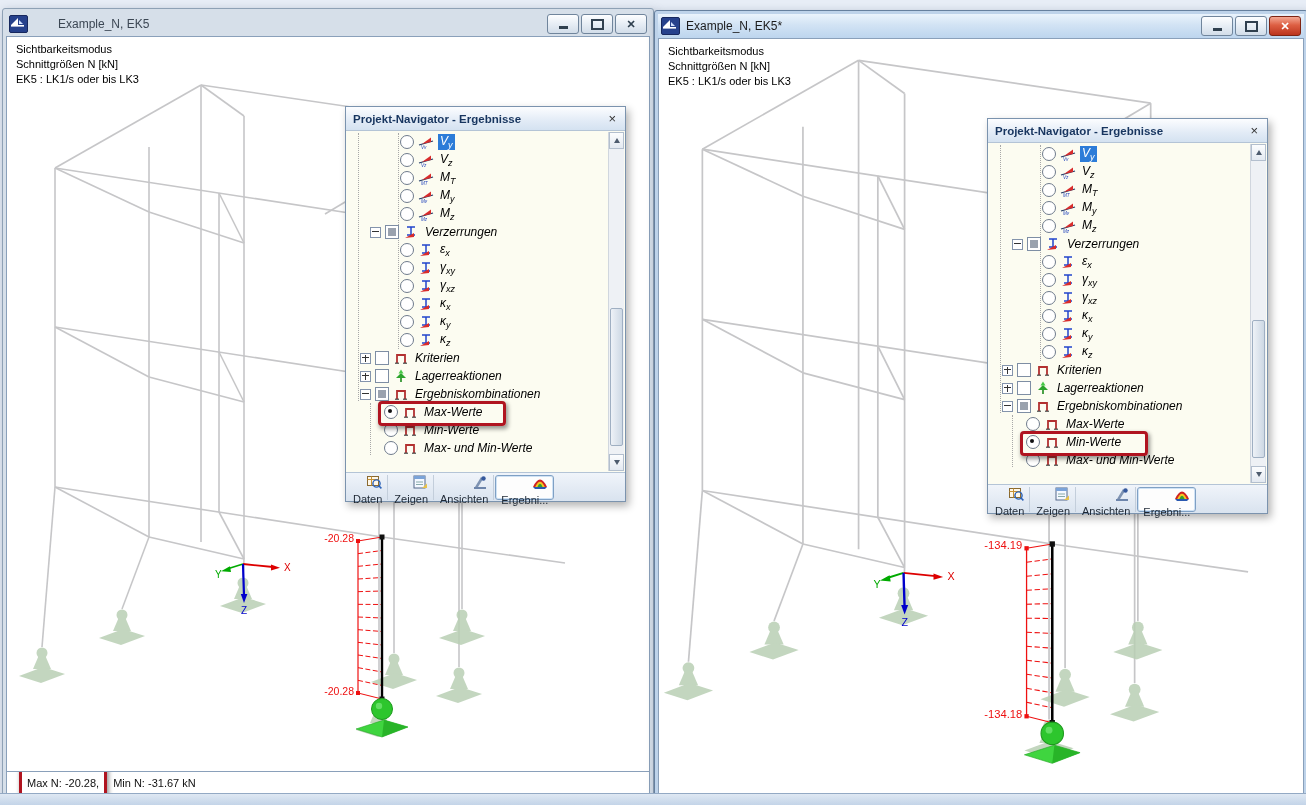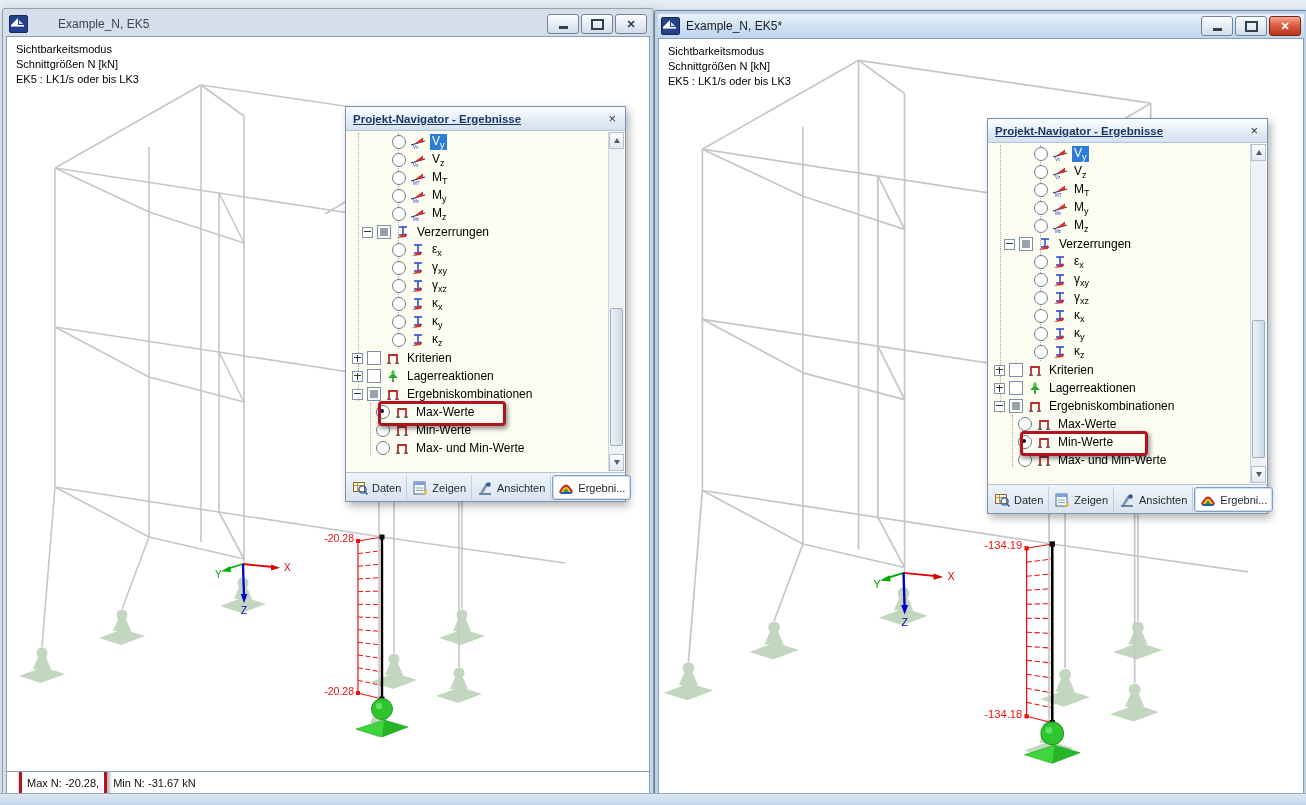--- a/index.html
+++ b/index.html
@@ -21,24 +21,24 @@
   .glyph-close{font-size:11px;font-weight:bold;}
   .viewport{flex:1;position:relative;background:#ffffff;border:1px solid #8aa0ba;overflow:hidden;}
   .statusbar{height:21px;background:#fff;border:1px solid #8aa0ba;border-top:none;display:flex;align-items:center;font-size:11px;color:#101010;padding-left:10px;gap:4px;white-space:nowrap;}
   .info-lines{position:absolute;left:9px;top:5px;font-size:11px;color:#000;line-height:15px;z-index:2;}
   .scene{position:absolute;left:0;top:0;z-index:1;}
   .redbox{border:3px solid #b01420;border-radius:4px;box-shadow:1.5px 2.5px 4px rgba(0,0,0,.4);background:transparent;pointer-events:none;}
   .status-seg.redboxed{border:3px solid #b01420;border-radius:4px;box-shadow:1.5px 2.5px 4px rgba(0,0,0,.4);padding:8px 5px;margin:0 2px;}
   
   .navigator{position:absolute;width:279px;height:394px;background:#fcfcf1;border:1px solid #7b93ae;box-shadow:3px 4px 8px rgba(0,0,0,.3);display:flex;flex-direction:column;z-index:5;}
   .nav-header{height:23px;flex:none;background:linear-gradient(#fcfdff,#e2ebf6 60%,#d4e2f1);border-bottom:1px solid #b4c4d6;display:flex;align-items:center;padding:0 7px;font-size:11.5px;font-weight:bold;color:#17355f;}
-  .nav-title{flex:1;text-decoration:underline;}
+  .nav-title{flex:1;}
   .nav-close{font-size:13px;color:#333;font-weight:normal;padding:0 2px;}
   .nav-tree{flex:1;position:relative;overflow:hidden;background:#fcfcf1;}
-  .nav-rows{position:absolute;left:0;top:2px;right:16px;}
+  .nav-rows{position:absolute;left:8px;top:2px;right:16px;font-style:italic;}
   .nav-row{height:18px;display:flex;align-items:center;font-size:12px;color:#000;white-space:nowrap;}
   .expander{width:9px;height:9px;border:1px solid #8494ac;background:#fff;position:relative;flex:none;margin-right:4px;}
   .expander:before{content:"";position:absolute;left:1px;right:1px;top:3.5px;height:1px;background:#333;}
   .expander.plus:after{content:"";position:absolute;top:1px;bottom:1px;left:3.5px;width:1px;background:#333;}
   .cbox{width:12px;height:12px;border:1px solid #7e8ea4;background:#fff;flex:none;margin-right:4px;position:relative;}
   .cbox.partial:before{content:"";position:absolute;inset:2px;background:#9aa2ae;}
   .radio{width:12px;height:12px;border:1px solid #6f7b8c;border-radius:50%;background:#fff;flex:none;margin-right:4px;position:relative;}
   .radio.on:before{content:"";position:absolute;left:3px;top:3px;width:4px;height:4px;border-radius:50%;background:#111;}
   .tree-icon{flex:none;margin-right:4px;width:16px;height:14px;}
   .lbl{display:inline-block;padding:0 2px;}
@@ -48,21 +48,21 @@
   
   .sb{position:absolute;top:1px;bottom:1px;right:1px;width:15px;background:#eef1f5;border-left:1px solid #d0d6de;}
   .sb-btn{position:absolute;left:0;right:0;height:15px;background:linear-gradient(#fcfdfe,#e3e9f1);border:1px solid #b3bfce;display:flex;align-items:center;justify-content:center;}
   .sb-btn.up{top:0;}
   .sb-btn.down{bottom:0;}
   .tri-up{width:0;height:0;border-left:3.5px solid transparent;border-right:3.5px solid transparent;border-bottom:5px solid #4e5c6e;}
   .tri-down{width:0;height:0;border-left:3.5px solid transparent;border-right:3.5px solid transparent;border-top:5px solid #4e5c6e;}
   .sb-thumb{position:absolute;left:1px;right:1px;top:52%;height:40%;background:linear-gradient(90deg,#eef2f7,#cdd8e4);border:1px solid #9fafc2;border-radius:2px;}
   
   .tab-bar{height:25px;flex:none;border-top:1px solid #b4c4d6;background:linear-gradient(#f0f4fa,#d9e3ef);display:flex;align-items:stretch;padding:2px 2px 1px 2px;gap:1px;}
-  .tab{display:flex;align-items:center;gap:4px;padding:0 5px;font-size:11px;color:#1d2733;border-right:1px solid #c3cedb;}
+  .tab{display:flex;align-items:flex-end;gap:4px;padding:0 5px;font-size:11px;color:#1d2733;border-right:1px solid #c3cedb;flex-direction:column;}
   .tab.active{background:#fdfdfd;border:1px solid #7fa0c4;border-radius:3px;box-shadow:inset 0 0 0 1px #cfe2f5;}
   .tab svg{flex:none;}
 </style>
 </head>
 <body>
 
 <div class="workspace">
 
   <div class="window inactive" id="win0" style="left:2px;top:8px;width:644px;height:782px;">
     <div class="titlebar">

